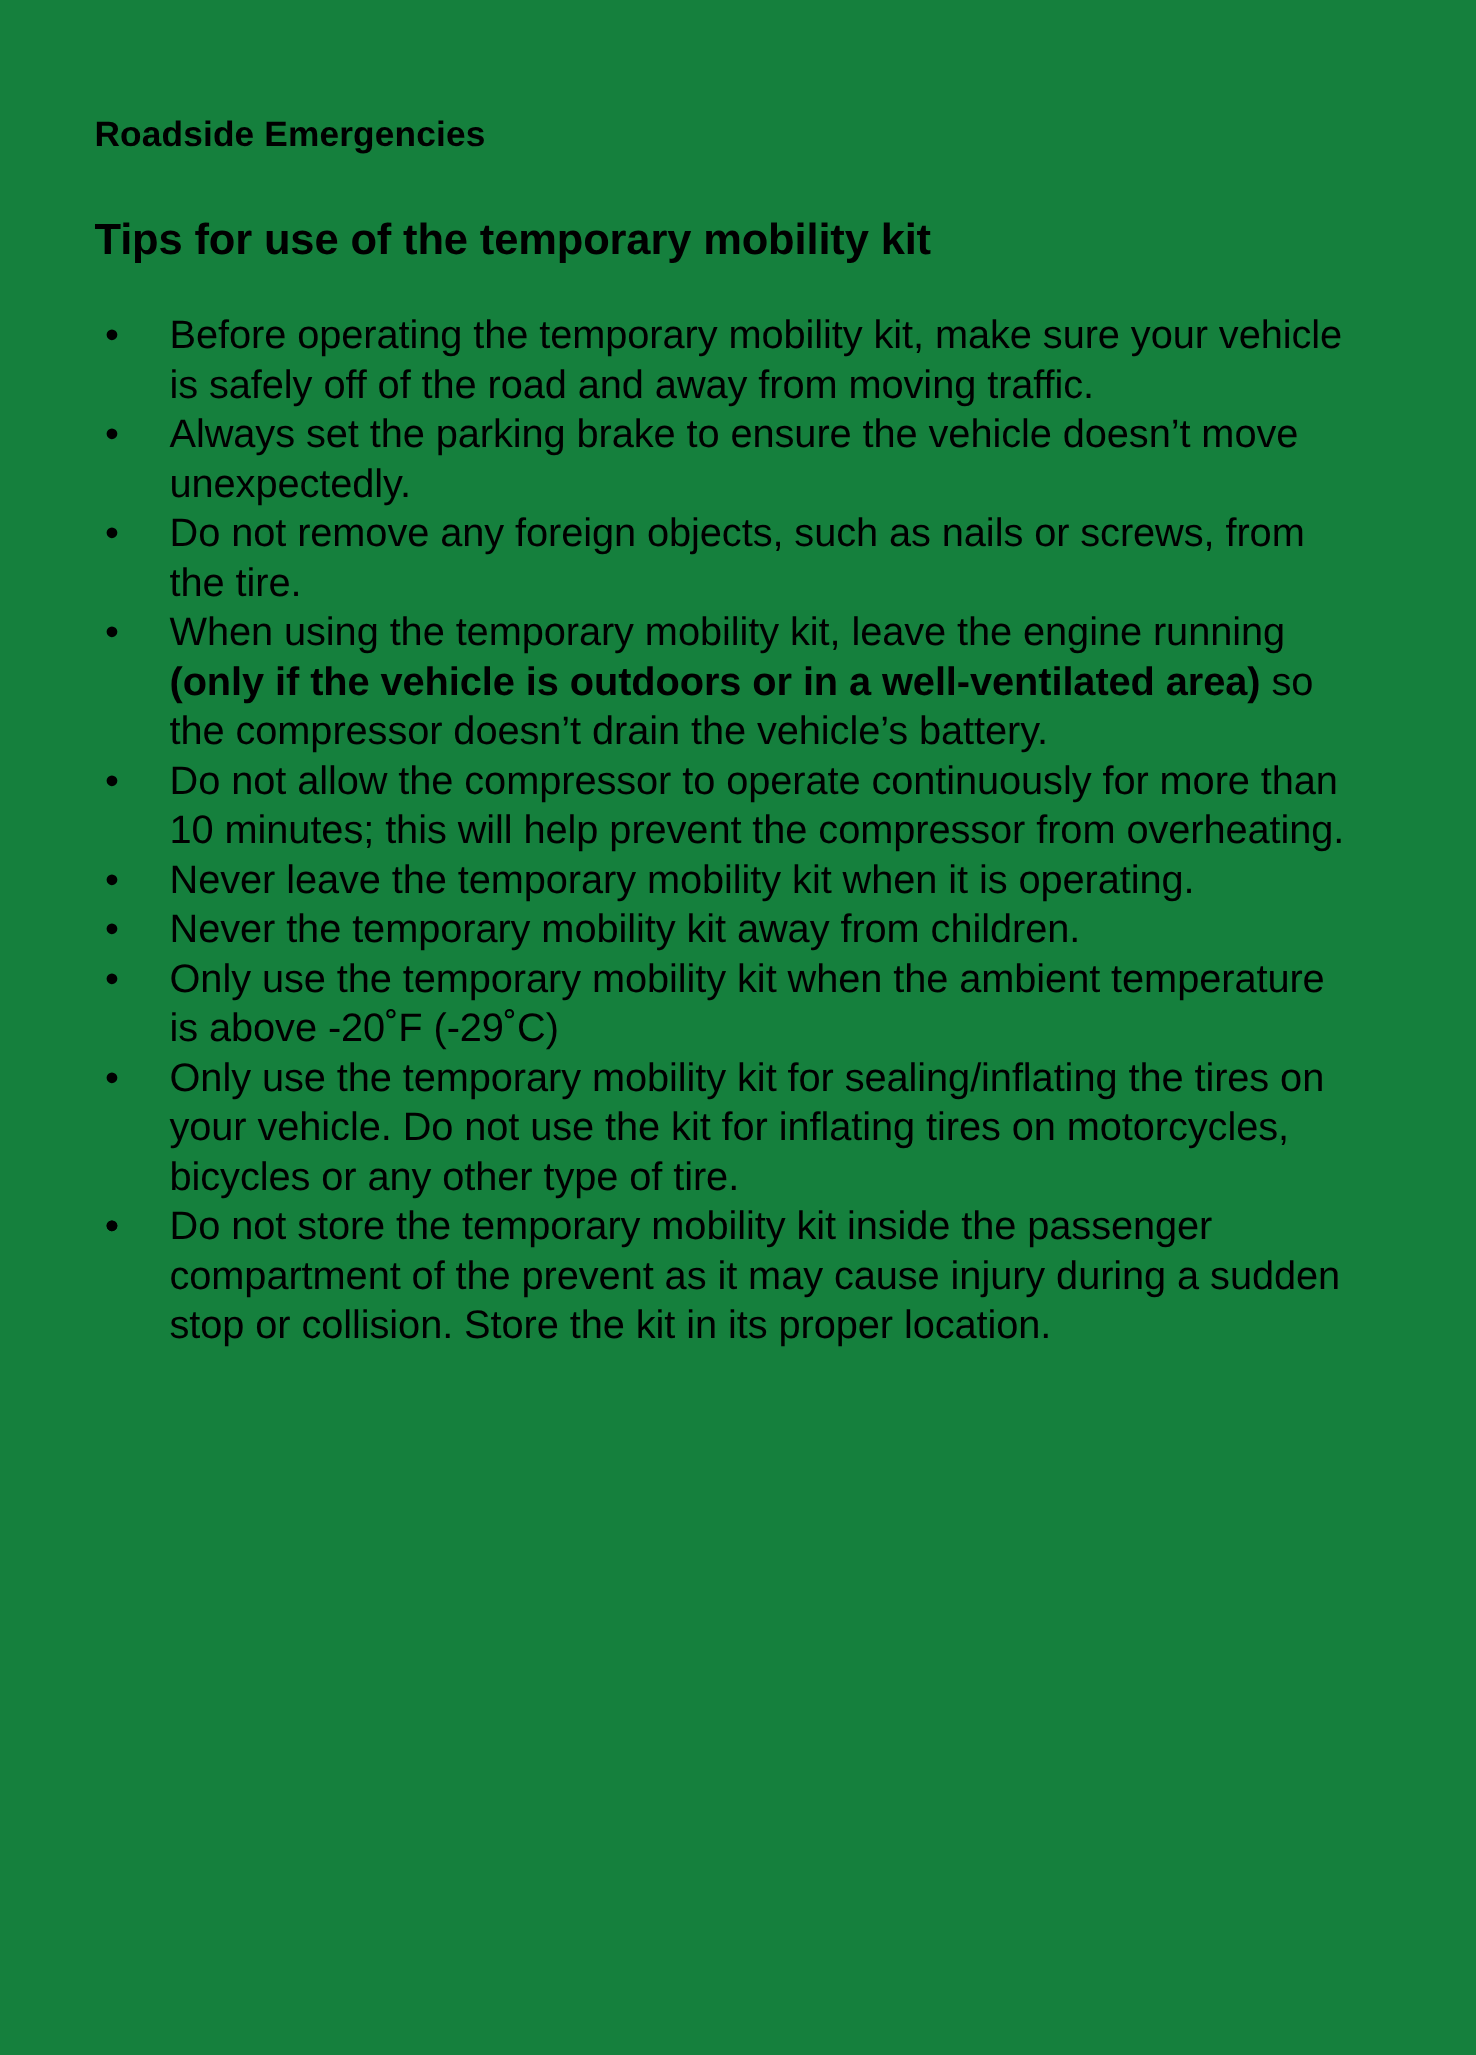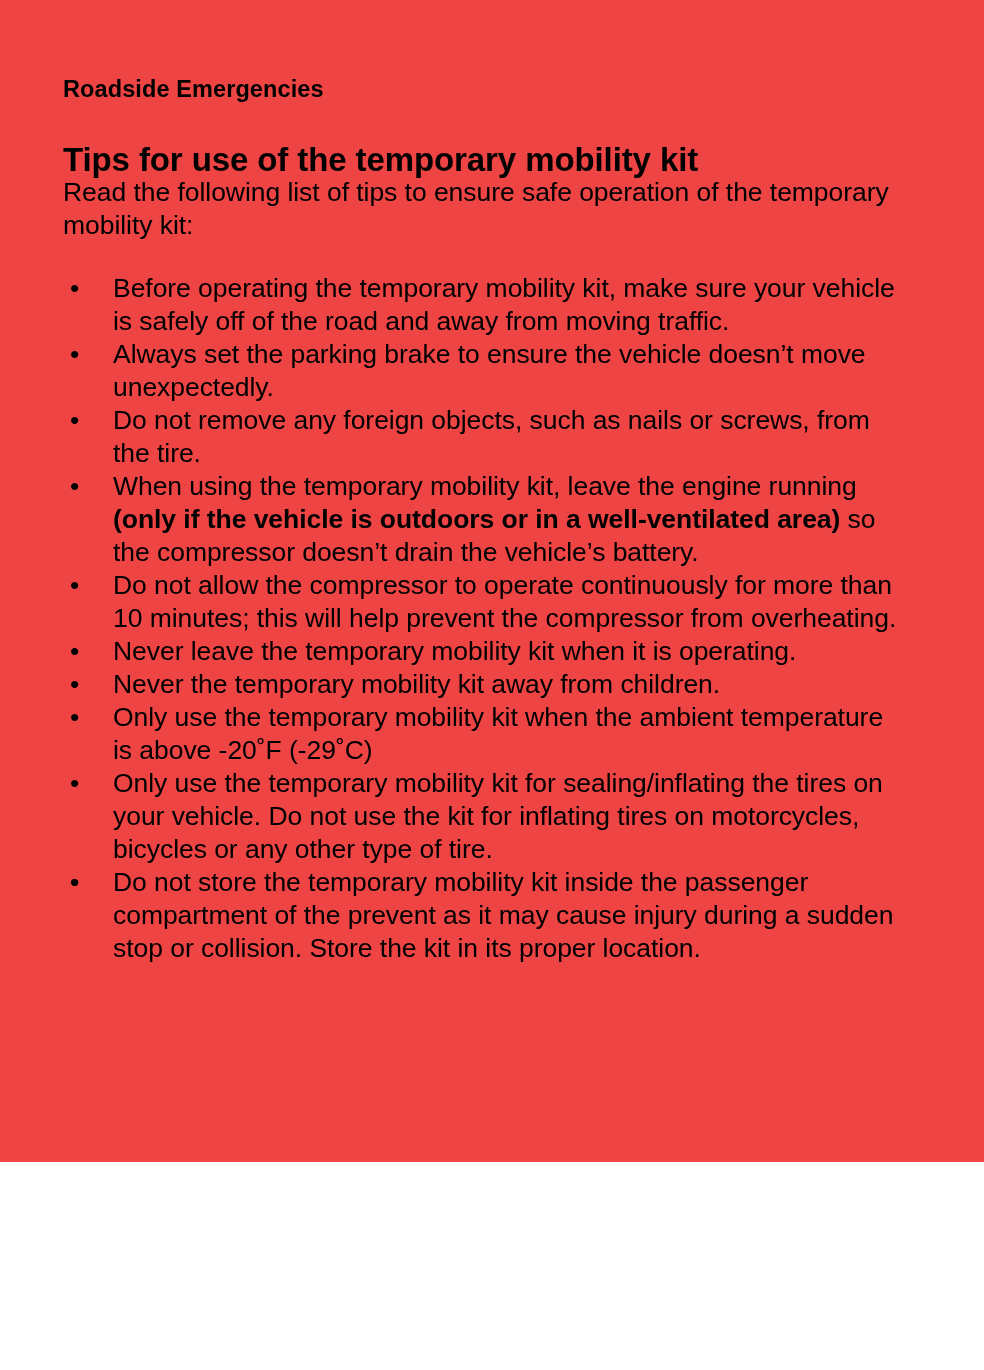--- a/index.html
+++ b/index.html
@@ -12,22 +12,22 @@
     background: #ffffff;
     font-family: "Liberation Sans", sans-serif;
     color: #000000;
     -webkit-font-smoothing: antialiased;
     overflow: hidden;
   }
 
   .page {
     position: relative;
     width: 984px;
-    height: 1162px;
-    background: #ef4444;
+    height: 1370px;
+    background: #15803d;
   }
 
   .content {
     position: absolute;
     left: 63px;
     top: 74px;
     width: 840px;
   }
 
   
@@ -39,21 +39,21 @@
     margin: 0;
   }
 
   
   .title-gap {
     height: 40px;
   }
 
   
   .subhead {
-    font-size: 33px;
+    font-size: 29px;
     font-weight: bold;
     line-height: 32px;
     margin: 0;
     letter-spacing: -0.1px;
   }
 
   .intro {
     font-size: 26.5px;
     font-weight: normal;
     line-height: 32.5px;
@@ -110,21 +110,20 @@
 
 <div class="page">
   <div class="content">
 
     <h1 class="section-title">Roadside Emergencies</h1>
 
     <div class="title-gap"></div>
 
     <h2 class="subhead">Tips for use of the temporary mobility kit</h2>
 
-    <p class="intro">Read the following list of tips to ensure safe operation of the temporary mobility kit:</p>
 
     <div class="list-gap"></div>
 
     <ul class="tips-list" id="tips-list">
         <li class="tip-item"><span class="tip-bullet">•</span><span>Before operating the temporary mobility kit, make sure your vehicle is safely off of the road and away from moving traffic.</span></li>
         <li class="tip-item"><span class="tip-bullet">•</span><span>Always set the parking brake to ensure the vehicle doesn’t move unexpectedly.</span></li>
         <li class="tip-item"><span class="tip-bullet">•</span><span>Do not remove any foreign objects, such as nails or screws, from the tire.</span></li>
         <li class="tip-item"><span class="tip-bullet">•</span><span>When using the temporary mobility kit, leave the engine running <strong>(only if the vehicle is outdoors or in a well-ventilated area)</strong> so the compressor doesn’t drain the vehicle’s battery.</span></li>
         <li class="tip-item"><span class="tip-bullet">•</span><span>Do not allow the compressor to operate continuously for more than 10 minutes; this will help prevent the compressor from overheating.</span></li>
         <li class="tip-item"><span class="tip-bullet">•</span><span>Never leave the temporary mobility kit when it is operating.</span></li>

